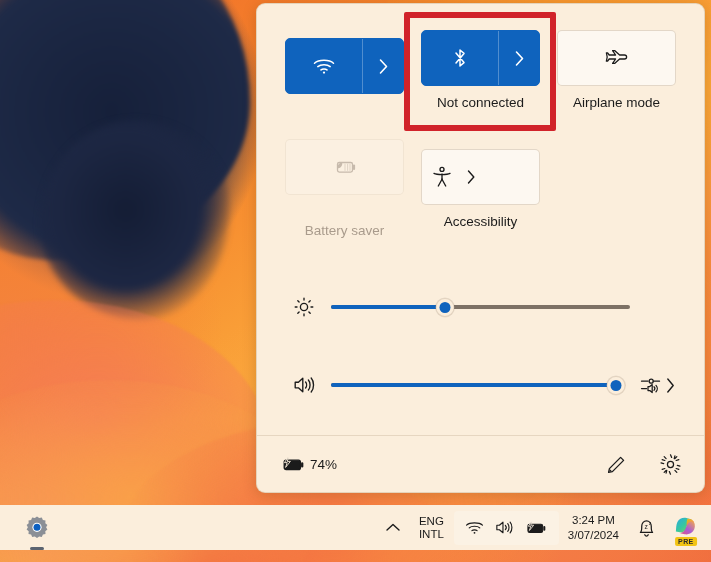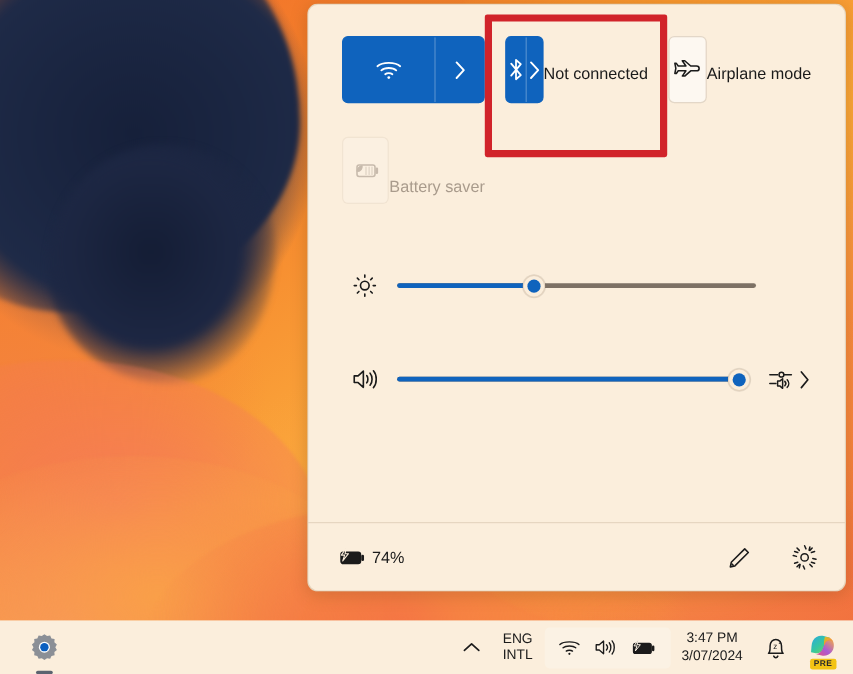--- a/index.html
+++ b/index.html
@@ -72,20 +72,21 @@
 
   
   .tile-row {
     display: flex;
     gap: 17px;
     margin-bottom: 0;
   }
   .tile-col {
     width: 119px;
     display: flex;
+    flex-direction: column;
     align-items: center;
     justify-content: center;
   }
   .tile {
     width: 119px;
     height: 56px;
     border-radius: 5px;
     display: flex;
     align-items: stretch;
     overflow: hidden;
@@ -233,21 +234,21 @@
     width: 152px;
     height: 119px;
     border: 6px solid #d1232a;
     border-radius: 2px;
     pointer-events: none;
   }
 
   
   #taskbar {
     position: absolute;
-    left: 0; right: 0; bottom: 0;
+    left: 0; right: 0; bottom: 12px;
     height: 45px;
     background: #fbeedc;
     display: flex;
     align-items: center;
   }
   #taskbar-left {
     display: flex;
     align-items: center;
     padding-left: 16px;
   }
@@ -431,20 +432,43 @@
                   <path d="M9.8 4.6 C6.6 5.4 5.0 7.6 5.2 10.2 C7.4 10.8 9.6 9.4 10.2 6.6
                            C10.4 5.8 10.2 5.0 9.8 4.6 Z" fill="#9d9185" stroke="none"></path>
                   <path d="M13 6.2 L13 12.4 M15.6 6.2 L15.6 12.4 M18 6.2 L18 12.4" stroke-width="1" opacity="0.55"></path>
                 </svg>
               </span>
             </div>
           </div>
           <div class="tile-label dim">Battery saver</div>
         </div>
 
+        <div class="tile-col">
+          <div class="tile off">
+            <div class="tile-main" style="flex:0 0 auto; padding-left: 8px;">
+              <span>
+                <svg width="24" height="24" viewBox="0 0 24 24" fill="none" stroke="#1b1b1b" stroke-width="1.35" stroke-linecap="round" stroke-linejoin="round">
+                  <circle cx="12" cy="4.4" r="2.0"></circle>
+                  <path d="M4.0 8.4 C7.0 10.0 17.0 10.0 20.0 8.4"></path>
+                  <path d="M12 8.9 L12 14.2"></path>
+                  <path d="M12 14.2 L8.3 21.0"></path>
+                  <path d="M12 14.2 L15.7 21.0"></path>
+                </svg>
+              </span>
+            </div>
+            <div class="tile-chev" style="width:34px;">
+              <span>
+                <svg width="10" height="16" viewBox="0 0 10 16" fill="none" stroke="#1b1b1b" stroke-width="1.4" stroke-linecap="round" stroke-linejoin="round">
+                  <path d="M2.5 2 L7.8 8 L2.5 14"></path>
+                </svg>
+              </span>
+            </div>
+          </div>
+          <div class="tile-label">Accessibility</div>
+        </div>
 
         <div class="tile-col"></div>
       </div>
 
       <div id="sliders">
 
         <div class="slider-row">
           <div class="slider-icon">
             <svg width="22" height="22" viewBox="0 0 22 22" fill="none" stroke="#1b1b1b" stroke-width="1.35" stroke-linecap="round">
               <circle cx="11" cy="11" r="3.6"></circle>
@@ -589,21 +613,21 @@
         <span>
           <svg width="23" height="16" viewBox="0 0 25 17" fill="none" stroke="#1b1b1b" stroke-width="1.2" stroke-linejoin="round" stroke-linecap="round">
             <rect x="3.2" y="4.4" width="16.0" height="9.0" rx="1.8" fill="#1b1b1b" stroke="#1b1b1b"></rect>
             <path d="M21.0 7.4 L21.0 10.3" stroke-width="2.2"></path>
             <path d="M7.4 1.2 L3.6 6.6 L6.3 6.6 L4.8 11.2 L9.4 5.5 L6.7 5.5 Z" fill="#1b1b1b" stroke="#fbf2e4" stroke-width="0.9"></path>
           </svg>
         </span>
       </div>
 
       <div id="clock">
-        <div>3:47 PM</div>
+        <div>3:24 PM</div>
         <div>3/07/2024</div>
       </div>
 
       <div class="tray-btn">
         <span>
           <svg width="21" height="21" viewBox="0 0 22 22" fill="none" stroke="#1b1b1b" stroke-width="1.3" stroke-linecap="round" stroke-linejoin="round">
             <path d="M4.6 16.2 C6.2 15.0 6.0 12.4 6.0 9.8 C6.0 6.4 8.2 4.0 11 4.0
                      C13.8 4.0 16.0 6.4 16.0 9.8 C16.0 12.4 15.8 15.0 17.4 16.2 Z"></path>
             <path d="M9.2 18.6 C9.6 19.6 10.2 20.0 11 20.0 C11.8 20.0 12.4 19.6 12.8 18.6"></path>
             <text x="10.6" y="12.6" font-size="7" font-family="Liberation Sans, sans-serif" fill="#1b1b1b" stroke="none" text-anchor="middle">z</text>

